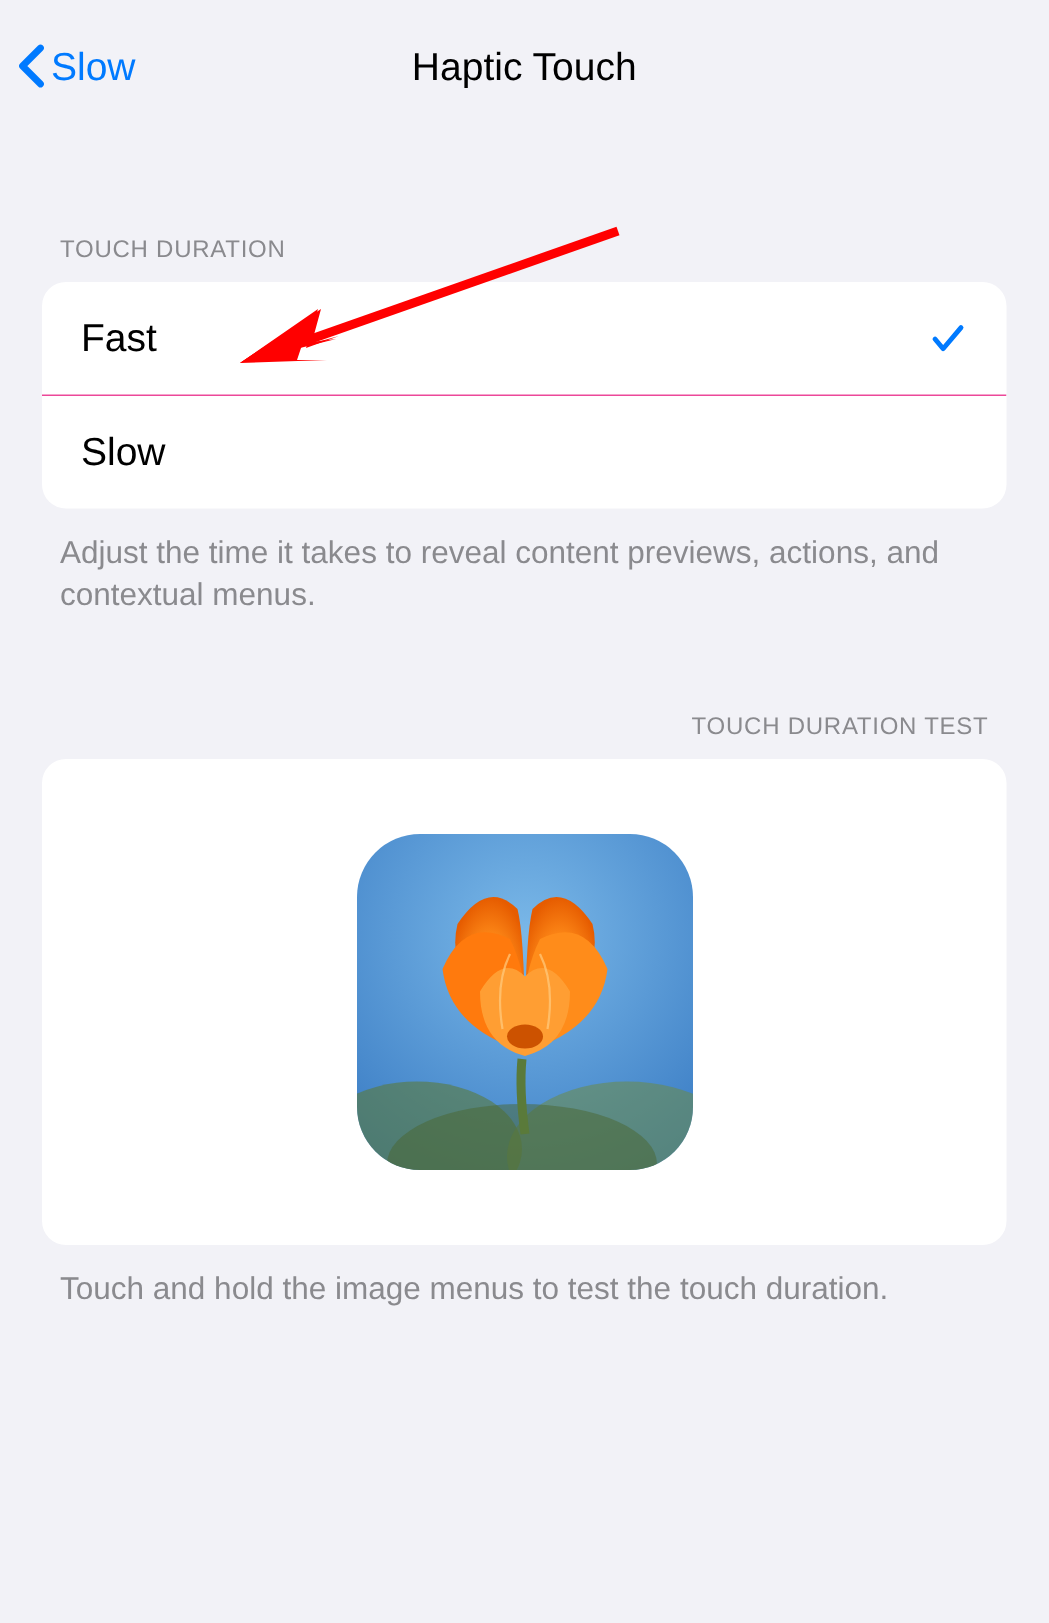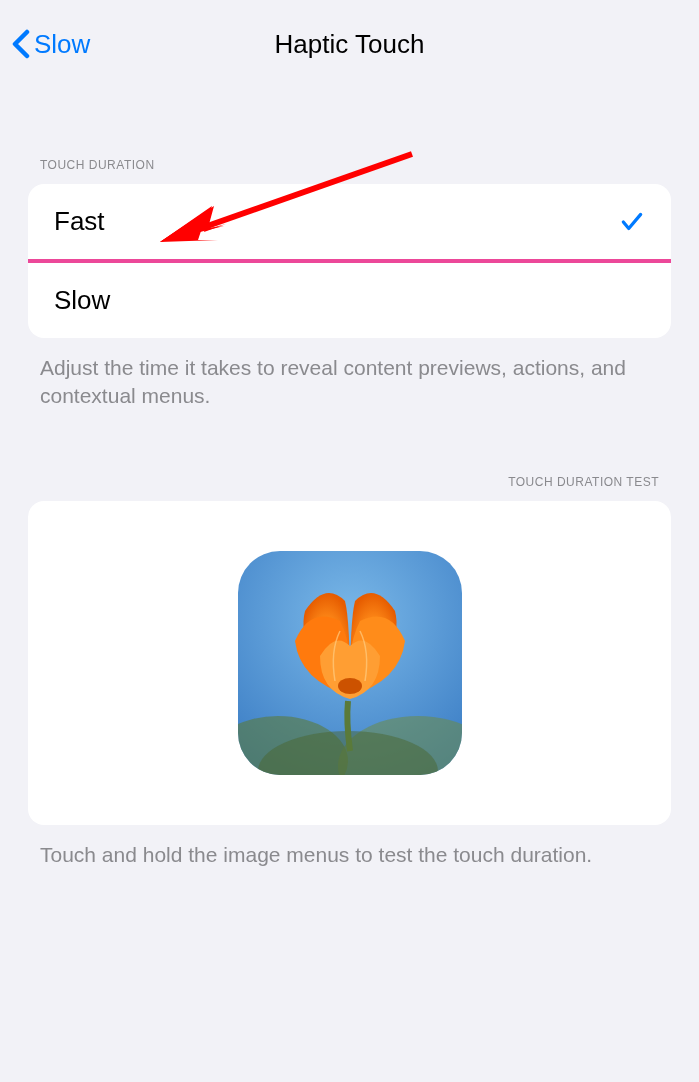--- a/index.html
+++ b/index.html
@@ -38,42 +38,42 @@
     }
     .nav-title {
       position: absolute;
       left: 50%;
       transform: translateX(-50%);
       font-size: 26px;
       font-weight: 400;
       color: #000;
     }
     .section-header {
-      font-size: 12px;
+      font-size: 16px;
       color: #8a8a8e;
       letter-spacing: 0.5px;
       padding: 0 40px;
       margin-top: 70px;
       margin-bottom: 12px;
     }
     .list-group {
       margin: 0 28px;
       background: #ffffff;
       border-radius: 16px;
       overflow: hidden;
     }
     .list-row {
       display: flex;
       align-items: center;
       justify-content: space-between;
       padding: 22px 26px;
       font-size: 26px;
       color: #000;
       cursor: pointer;
-      border-bottom: 4px solid #ec4899;
+      border-bottom: 1px solid #ec4899;
     }
     .list-row:last-child {
       border-bottom: none;
     }
     .list-row .label {
       flex: 1;
     }
     .checkmark-icon {
       width: 26px;
       height: 26px;

